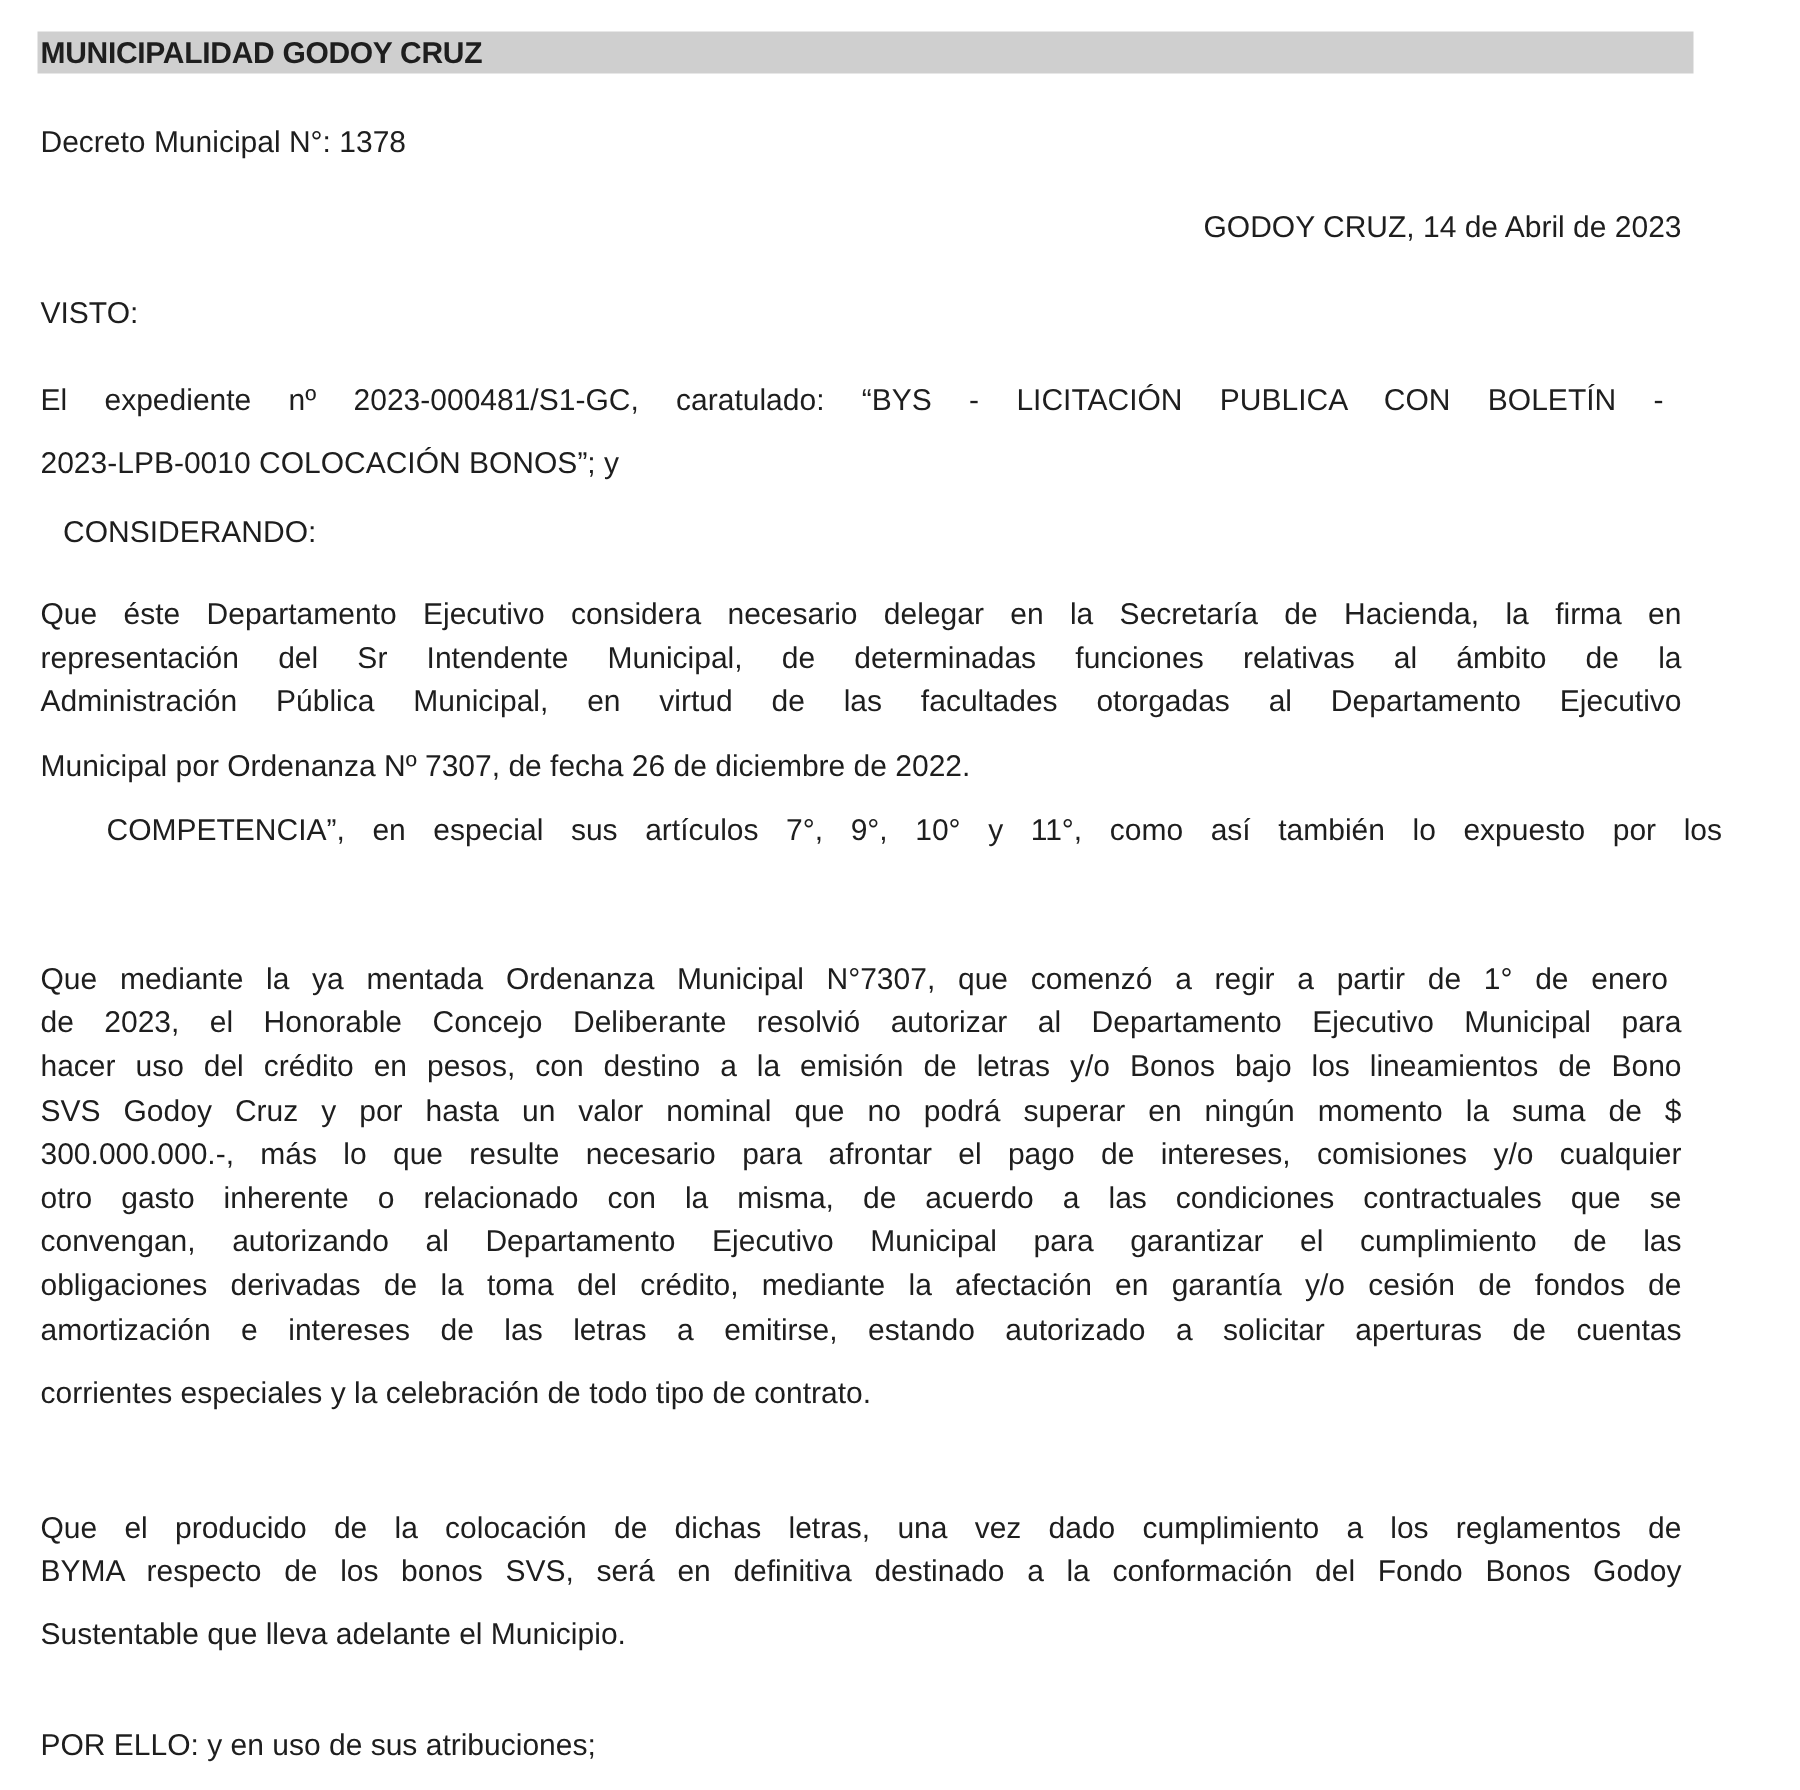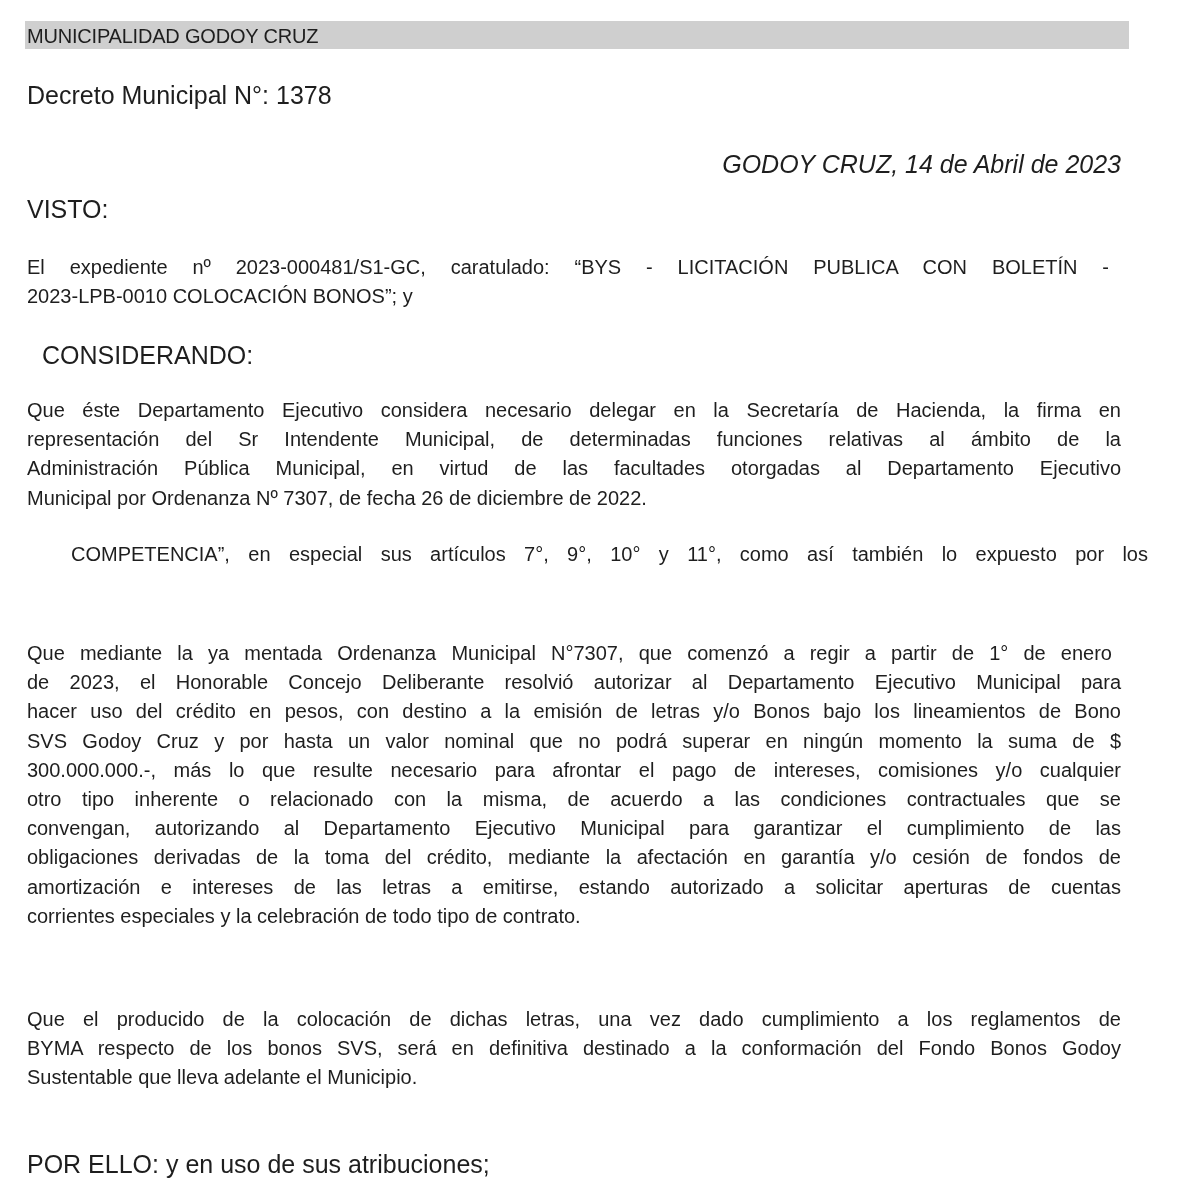--- a/index.html
+++ b/index.html
@@ -6,41 +6,41 @@
   body {
     width: 1200px; height: 1193px; position: relative; overflow: hidden;
     font-family: "Liberation Sans", sans-serif; color: #1e1e1e;
   }
   .header-bar {
     position: absolute; left: 25px; top: 21px; width: 1104px; height: 28px;
     background: #cfcfcf;
   }
   .header-title {
     position: absolute; left: 27px; top: 24px;
-    font-weight: normal; font-size: 20px; line-height: 24px; letter-spacing: -0.2px;
+    font-weight: bold; font-size: 20px; line-height: 24px; letter-spacing: -0.2px;
   }
   .line {
-    position: absolute; font-size: 25px; line-height: 24px; white-space: nowrap;
+    position: absolute; font-size: 20px; line-height: 24px; white-space: nowrap;
   }
   .para {
     position: absolute; left: 27px; width: 1094px;
     font-size: 20px; line-height: 29.2px; text-align: justify;
   }
   .para span.l { display: block; text-align: justify; text-align-last: justify; }
-  .para span.l.last { text-align-last: left; }
+  .para span.l.last { text-align-last: left; margin-top: 13px; }
 </style>
 </head>
 <body>
 
 <div class="header-bar"></div>
 <div class="header-title">MUNICIPALIDAD GODOY CRUZ</div>
 
 <div class="line" style="left:27px; top:83px;">Decreto Municipal N°: 1378</div>
 
-<div class="line" style="right:79px; top:152px;font-style:italic;">GODOY CRUZ, 14 de Abril de 2023</div>
+<div class="line" style="right:79px; top:140px;">GODOY CRUZ, 14 de Abril de 2023</div>
 
 <div class="line" style="left:27px; top:197px;">VISTO:</div>
 
 <div class="para" style="top:253px; width:1082px;">
   <span class="l">El expediente nº 2023-000481/S1-GC, caratulado: “BYS - LICITACIÓN PUBLICA CON BOLETÍN -</span>
   <span class="l last">2023-LPB-0010 COLOCACIÓN BONOS”; y</span>
 </div>
 
 <div class="line" style="left:42px; top:343px;">CONSIDERANDO:</div>
 
@@ -54,21 +54,21 @@
 <div class="para" style="top:540px; width:1090px;">
   <span class="l" style="width:1077px;margin-left:44px;">COMPETENCIA”, en especial sus artículos 7°, 9°, 10° y 11°, como así también lo expuesto por los</span>
 </div>
 
 <div class="para" style="top:639px;">
   <span class="l" style="width:1085px;">Que mediante la ya mentada Ordenanza Municipal N°7307, que comenzó a regir a partir de 1° de enero</span>
   <span class="l">de 2023, el Honorable Concejo Deliberante resolvió autorizar al Departamento Ejecutivo Municipal para</span>
   <span class="l">hacer uso del crédito en pesos, con destino a la emisión de letras y/o Bonos bajo los lineamientos de Bono</span>
   <span class="l">SVS Godoy Cruz y por hasta un valor nominal que no podrá superar en ningún momento la suma de $</span>
   <span class="l">300.000.000.-, más lo que resulte necesario para afrontar el pago de intereses, comisiones y/o cualquier</span>
-  <span class="l">otro tipo inherente o relacionado con la misma, de acuerdo a las condiciones contractuales que se</span>
+  <span class="l">otro gasto inherente o relacionado con la misma, de acuerdo a las condiciones contractuales que se</span>
   <span class="l">convengan, autorizando al Departamento Ejecutivo Municipal para garantizar el cumplimiento de las</span>
   <span class="l">obligaciones derivadas de la toma del crédito, mediante la afectación en garantía  y/o cesión de fondos de</span>
   <span class="l">amortización e intereses de las letras a emitirse, estando autorizado a solicitar aperturas de cuentas</span>
   <span class="l last">corrientes especiales y la celebración de todo tipo de contrato.</span>
 </div>
 
 <div class="para" style="top:1005px;">
   <span class="l">Que el producido de la colocación de dichas letras, una vez dado cumplimiento a los reglamentos de</span>
   <span class="l">BYMA respecto de los bonos SVS, será en definitiva destinado a la conformación del Fondo Bonos Godoy</span>
   <span class="l last">Sustentable que lleva adelante el Municipio.</span>

